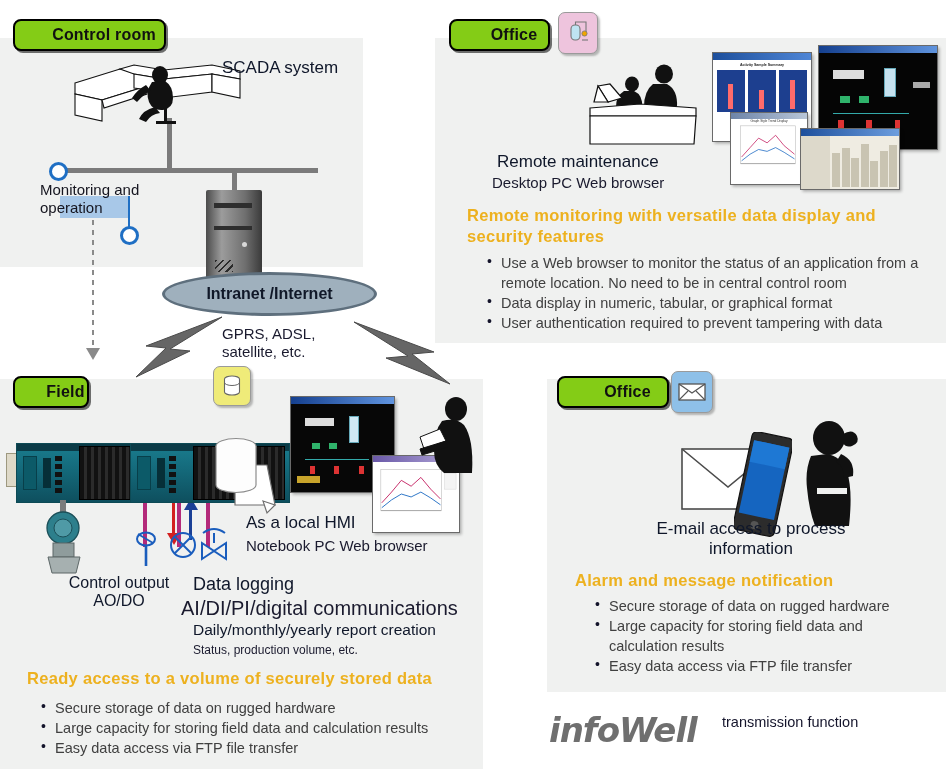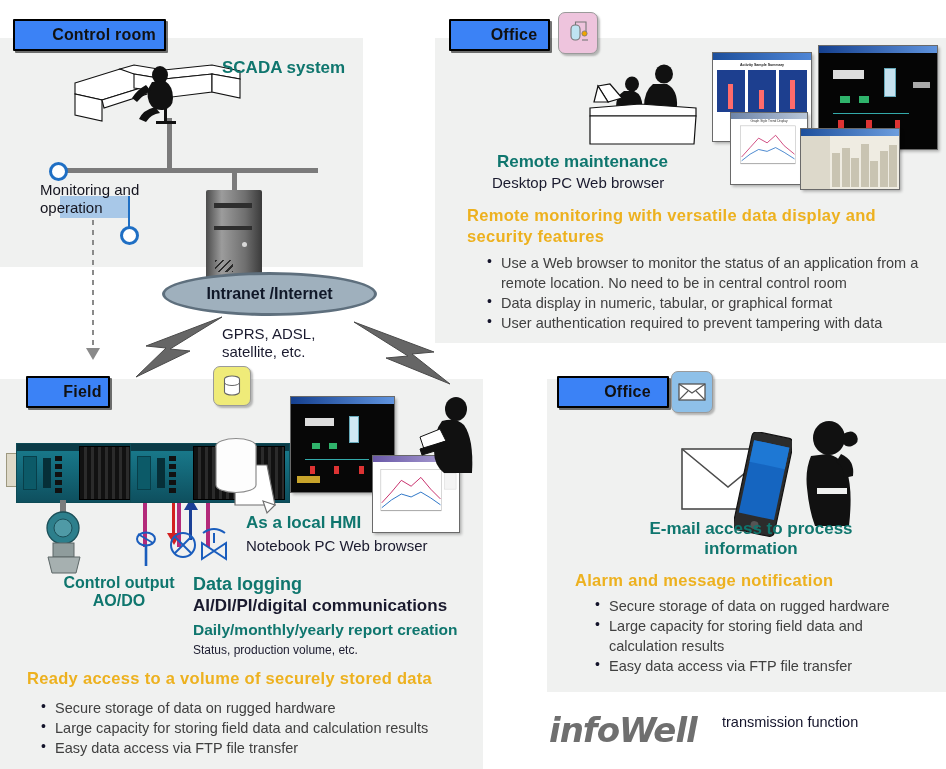--- a/index.html
+++ b/index.html
@@ -15,52 +15,52 @@
 
   
   #panel-control-room { left: 0;   top: 38px;  width: 363px; height: 229px; }
   #panel-office-top   { left: 435px; top: 38px; width: 511px; height: 305px; }
   #panel-field        { left: 0;   top: 379px; width: 483px; height: 390px; }
   #panel-office-bot   { left: 547px; top: 379px; width: 399px; height: 313px; }
 
   
   .tag {
     position: absolute;
-    background: #3b82f6;
+    background: #84cc16;
     border: 2.5px solid #000;
-    border-radius: 1px;
+    border-radius: 8px;
     font-weight: bold;
     font-size: 16px;
     color: #111;
     display: flex; align-items: center; justify-content: center;
     letter-spacing: .2px;
     z-index: 20;
     box-shadow: 2px 2px 0 rgba(0,0,0,.55);
     padding-left: 29px;
   }
   #tag-control-room { left: 13px; top: 19px; width: 153px; height: 32px; }
   #tag-office-top   { left: 449px; top: 19px; width: 101px; height: 32px; }
-  #tag-field        { left: 26px; top: 376px; width: 84px; height: 32px; }
+  #tag-field        { left: 13px; top: 376px; width: 76px; height: 32px; }
   #tag-office-bot   { left: 557px; top: 376px; width: 112px; height: 32px; }
 
   
   .badge {
     position: absolute; z-index: 21;
     border-radius: 7px; border: 1.5px solid #9a9a9a;
     display: flex; align-items: center; justify-content: center;
     box-shadow: 2px 2px 2px rgba(0,0,0,.25);
   }
   #badge-process { left: 558px; top: 12px; width: 40px; height: 42px; background: #eec4dd; }
   #badge-db      { left: 213px; top: 366px; width: 38px; height: 40px; background: #efeb79; }
   #badge-mail    { left: 671px; top: 371px; width: 42px; height: 42px; background: #8ec0e8; }
 
   
   .hdr-bold {
-    position: absolute; font-weight: bold; z-index: 15;
-    color: #0f766e; line-height: 1.15;
+    position: absolute; font-weight: normal; z-index: 15;
+    color: #0f172a; line-height: 1.15;
   }
   .sub-txt { position: absolute; z-index: 15; color: #1a1a2e; line-height: 1.2; }
   .gold-head {
     position: absolute; z-index: 15; font-weight: bold;
     color: #edb11f; line-height: 1.25; letter-spacing: .3px;
   }
   ul.bullets {
     position: absolute; z-index: 15; list-style: none;
     line-height: 1.38; color: #404040;
   }
@@ -154,21 +154,21 @@
   #txt-remote-maint { left: 497px; top: 152px; font-size: 17px; }
   #txt-desktop-pc   { left: 492px; top: 174px; font-size: 15px; }
   #gold-remote      { left: 467px; top: 205px; width: 462px; font-size: 16.5px; }
   #bul-remote       { left: 486px; top: 253px; width: 444px; font-size: 14.5px; }
 
   
   #txt-local-hmi  { left: 246px; top: 513px; font-size: 17px; }
   #txt-notebook   { left: 246px; top: 537px; font-size: 15px; }
   #txt-ctrl-out   { left: 53px;  top: 574px; font-size: 16px; text-align: center; width: 132px; }
   #txt-datalog    { left: 193px; top: 574px; font-size: 18px; }
-  #txt-aidipi     { left: 193px; top: 596px; font-size: 17px; font-weight: bold; }
+  #txt-aidipi     { left: 181px; top: 596px; font-size: 20px; }
   #txt-report     { left: 193px; top: 621px; font-size: 15.5px; }
   #txt-status     { left: 193px; top: 643px; font-size: 12px; }
   #gold-ready     { left: 27px;  top: 668px; width: 440px; font-size: 16.5px; }
   #bul-field      { left: 40px;  top: 698px; width: 430px; font-size: 14.5px; }
 
   
   #txt-email      { left: 606px; top: 519px; width: 290px; font-size: 17px; text-align: center; }
   #gold-alarm     { left: 575px; top: 570px; width: 360px; font-size: 16.5px; }
   #bul-office     { left: 594px; top: 596px; width: 340px; font-size: 14.5px; }
 

